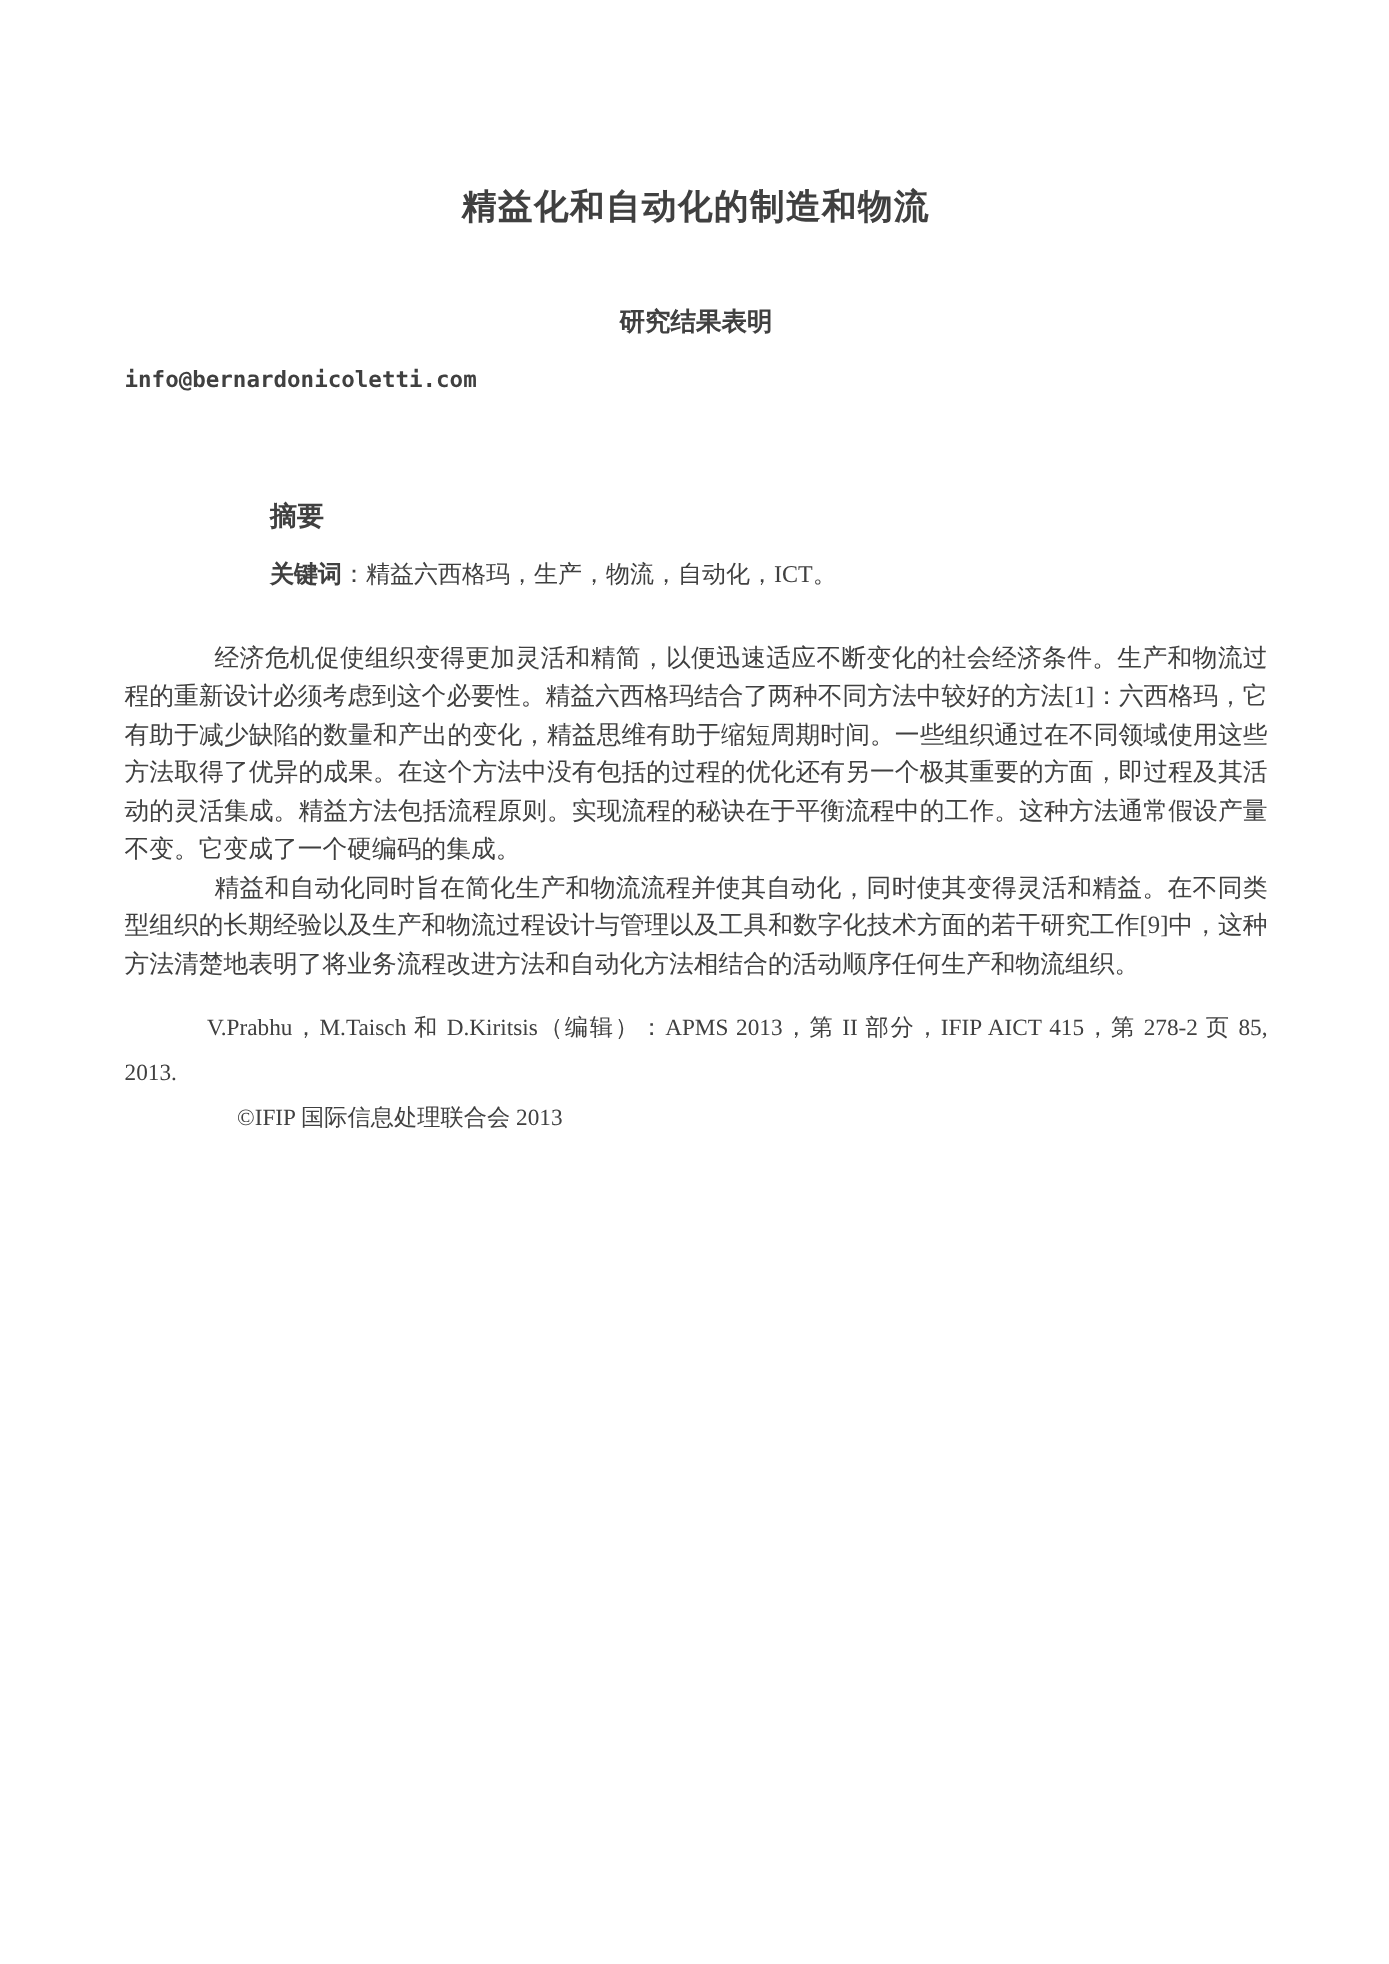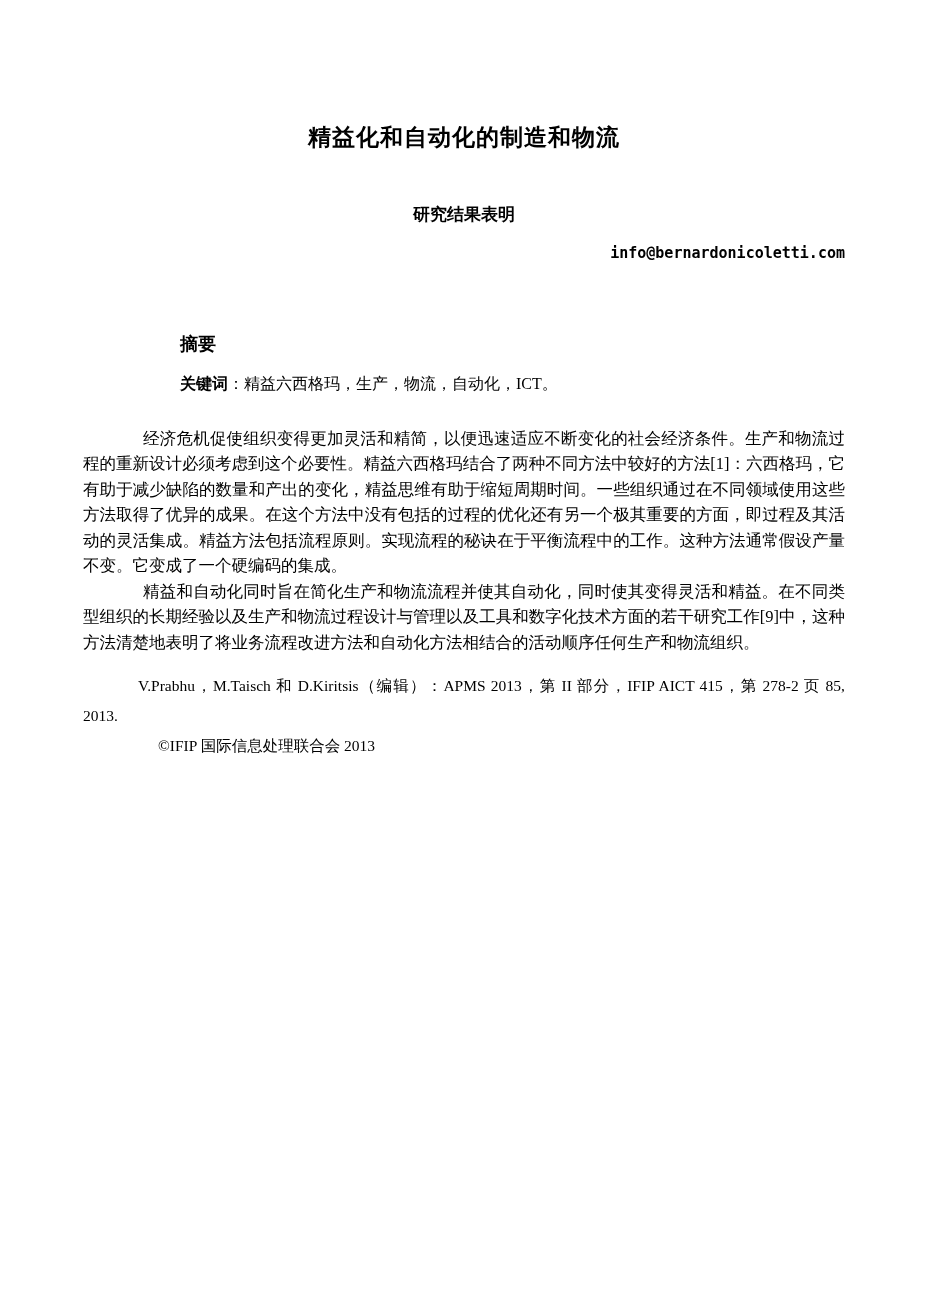--- a/index.html
+++ b/index.html
@@ -6,21 +6,21 @@
     margin: 0;
     padding: 0;
     background: #ffffff;
   }
   .page {
     position: relative;
     width: 926px;
     height: 1309px;
     margin: 0 auto;
     background: #ffffff;
-    color: #000000;
+    color: #404040;
     box-sizing: border-box;
     padding: 0 81px 0 83px;
     overflow: hidden;
     font-family: "Liberation Serif", "DejaVu Serif", serif;
   }
   .title {
     margin: 122px 0 0 0;
     text-align: center;
     font-family: "Liberation Sans", "DejaVu Sans", sans-serif;
     font-weight: bold;
@@ -39,21 +39,21 @@
   .affiliation {
     margin-top: 18px;
     text-align: center;
     font-family: "Liberation Sans", "DejaVu Sans", sans-serif;
     font-weight: bold;
     font-size: 18px;
     line-height: 23px;
   }
   .email {
     margin-top: 18px;
-    text-align: right;
+    text-align: left;
     font-family: "DejaVu Sans Mono", "Liberation Mono", monospace;
     font-weight: bold;
     font-size: 15px;
     line-height: 19px;
   }
   .abstract-heading {
     margin: 70px 0 0 97px;
     font-family: "Liberation Sans", "DejaVu Sans", sans-serif;
     font-weight: bold;
     font-size: 18px;

